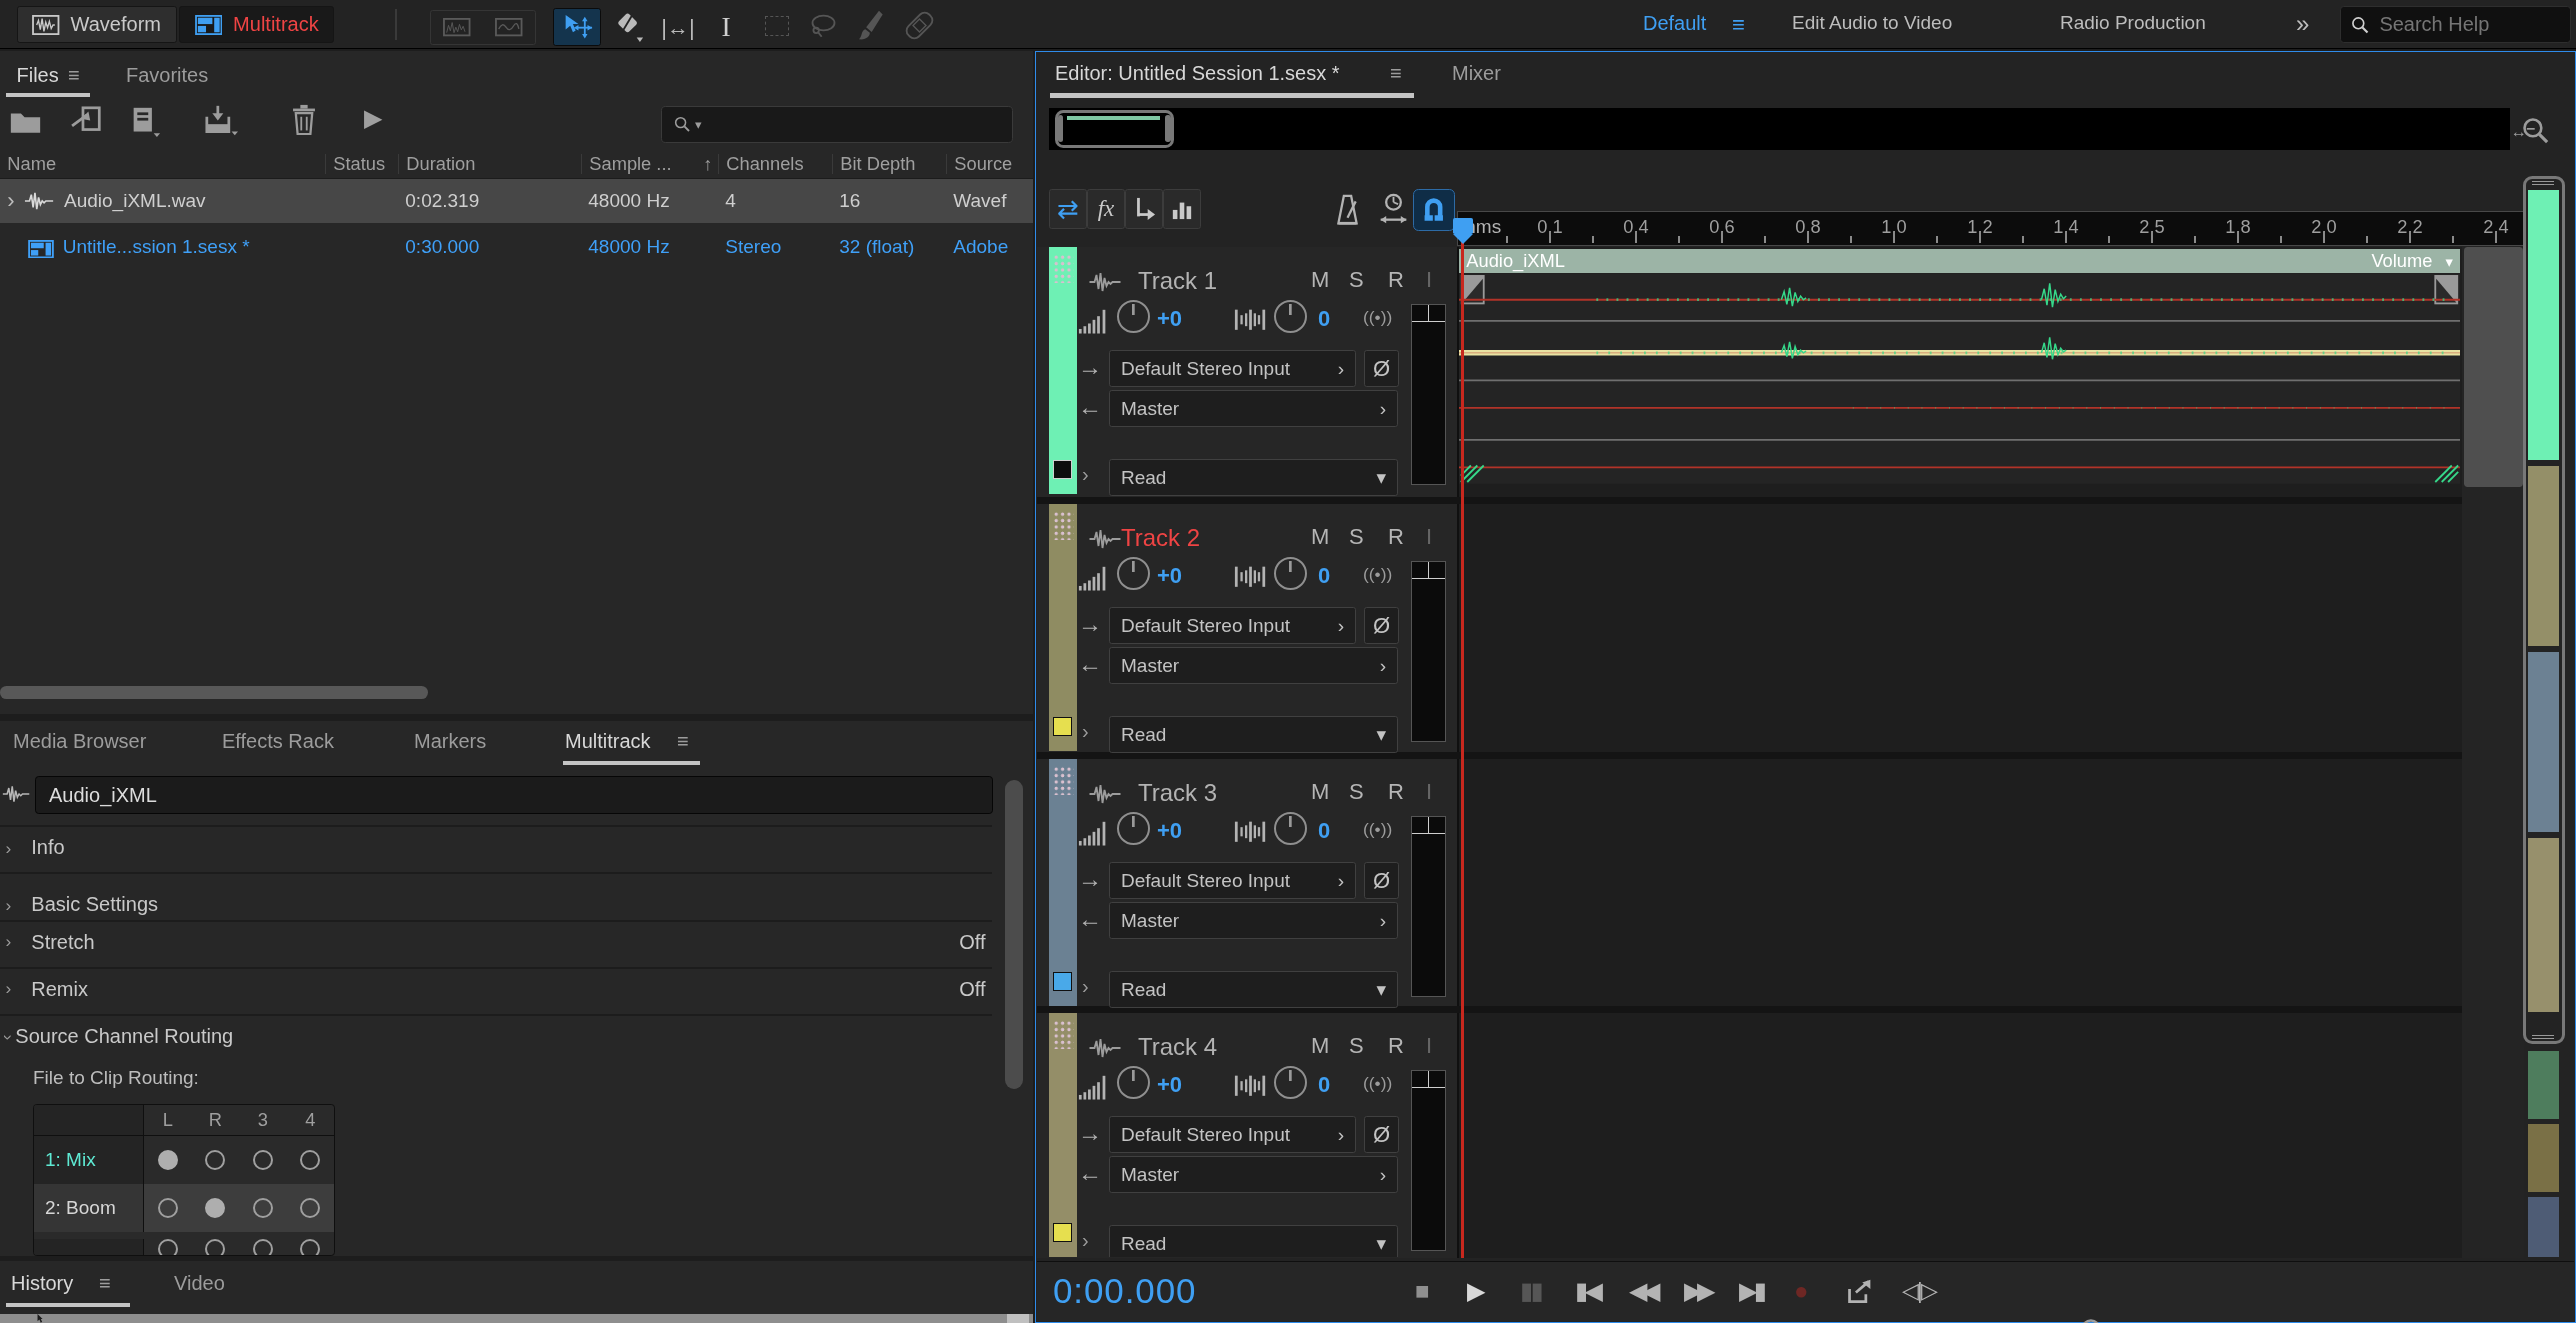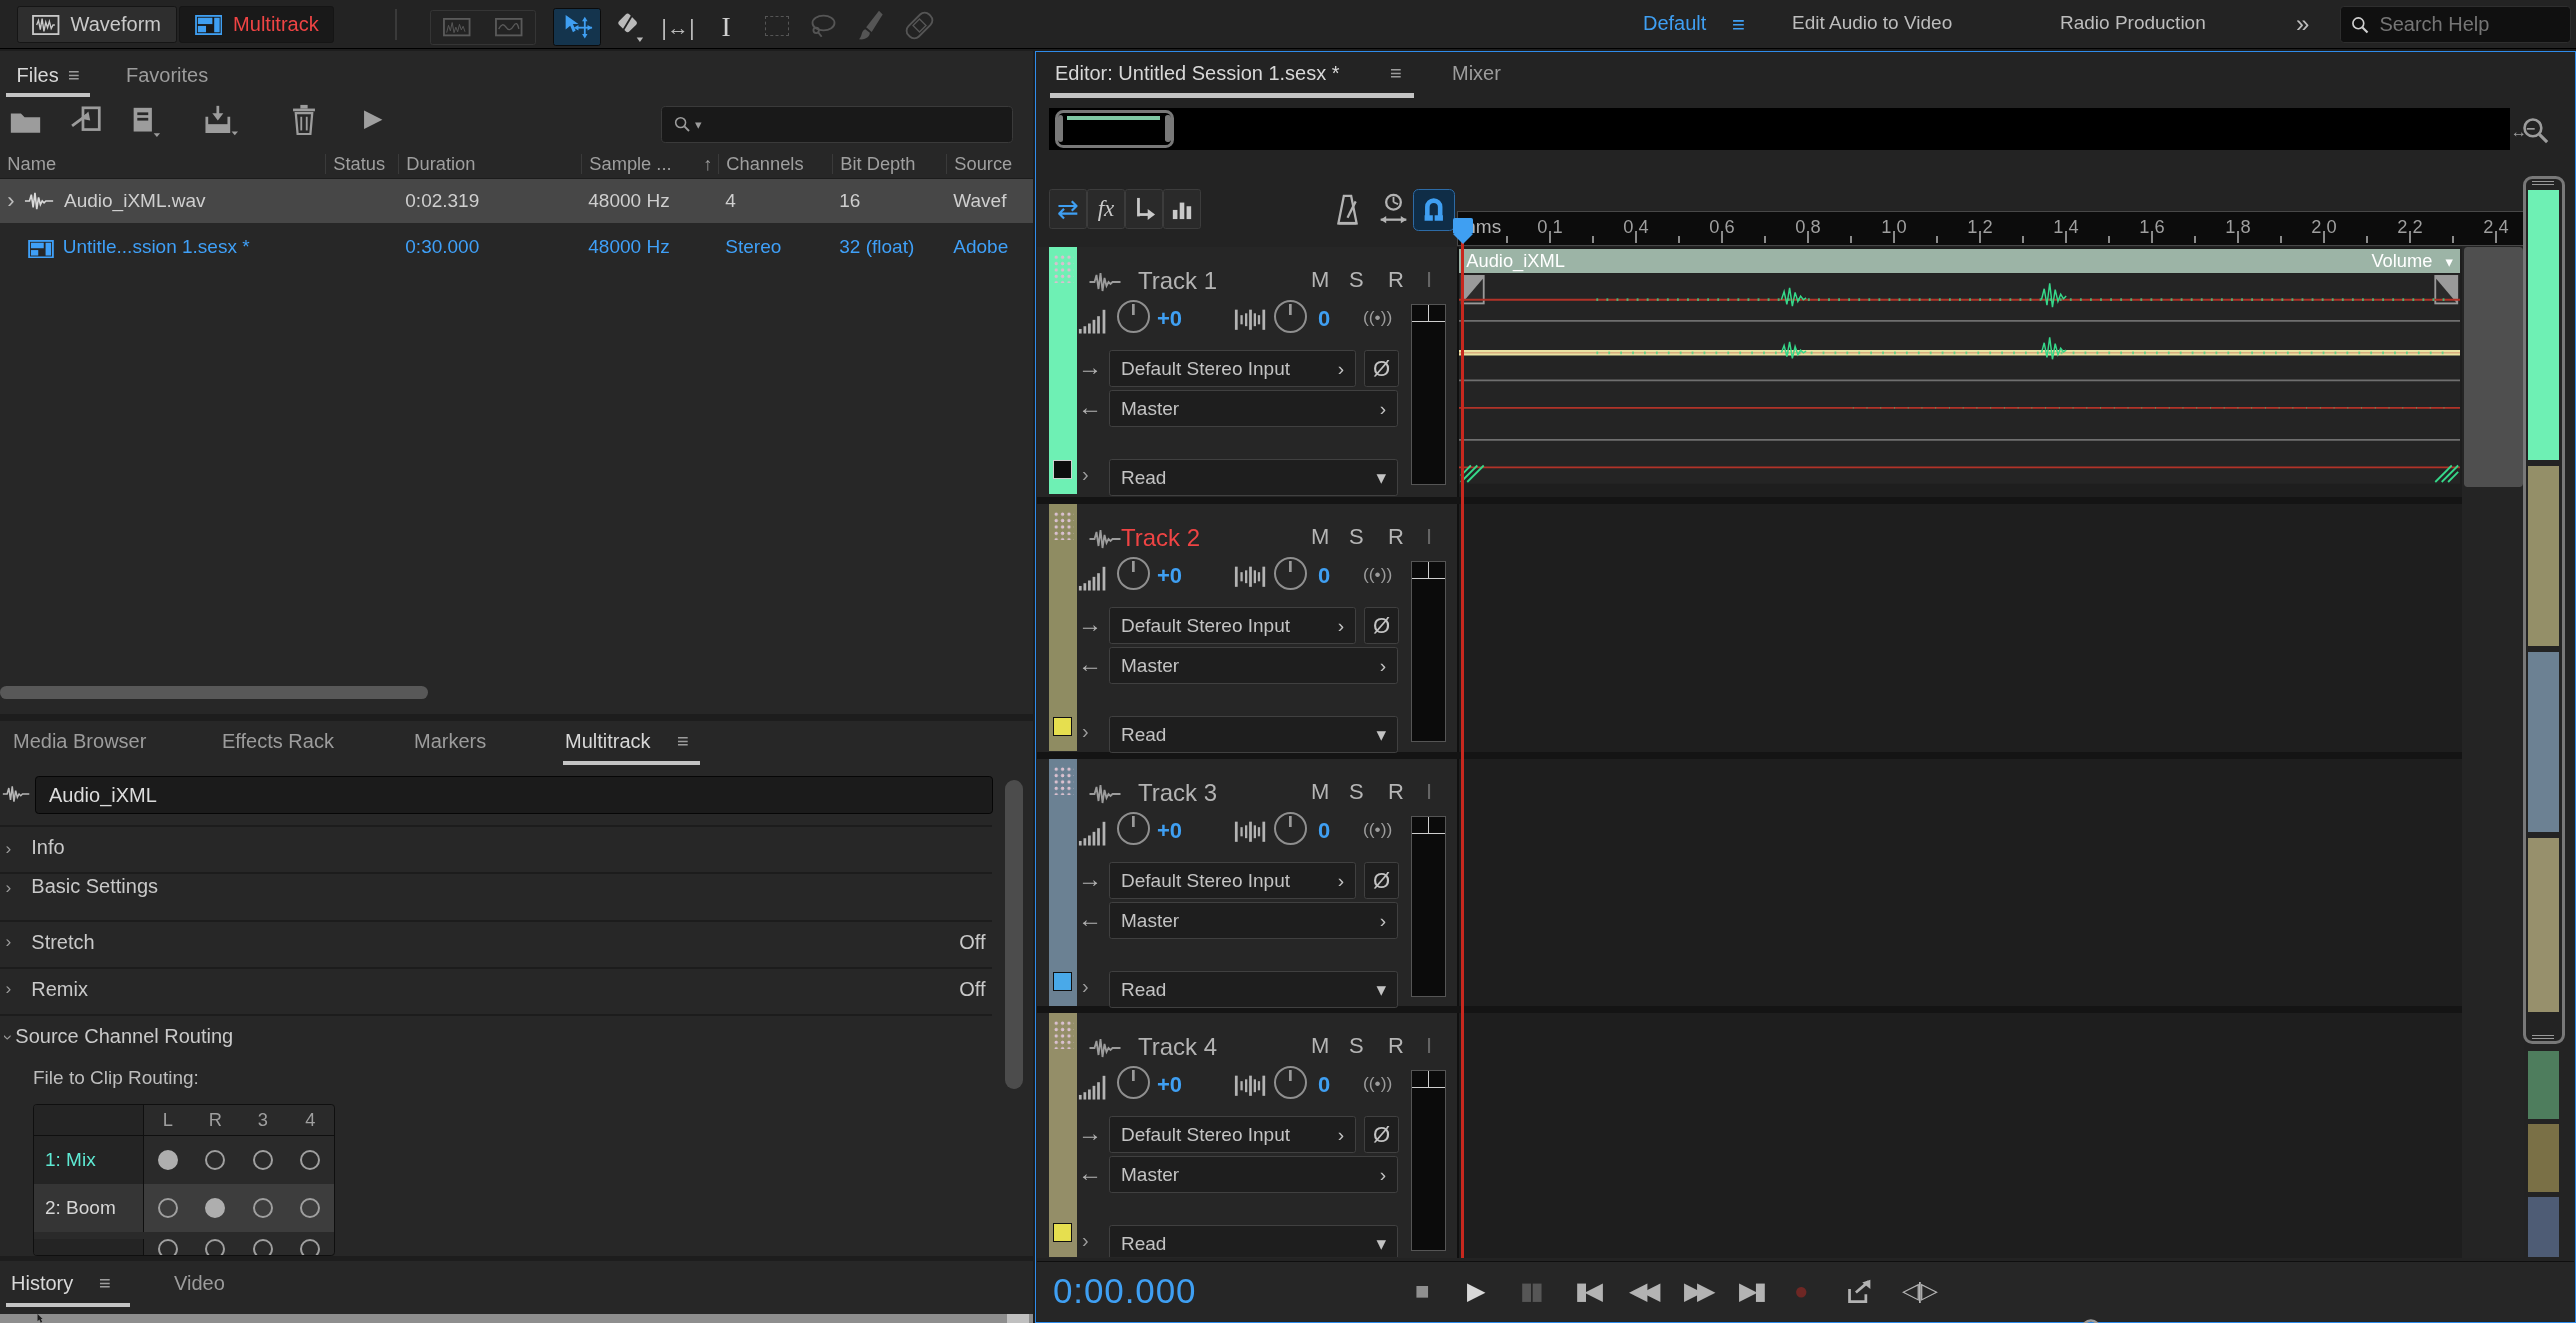--- a/index.html
+++ b/index.html
@@ -271,21 +271,21 @@
 
     <svg class="a" style="left:1.8px;top:62px" width="29" height="22" viewBox="0 0 34 22">
         <path d="M1 11 h5 l2-7 2 14 2-16 2 18 2-13 2 8 2-4 2 2 2-2 8 0" stroke="#b8b8b8" stroke-width="1.8" fill="none"></path>
       </svg>
     <input class="a" style="left: 35px; top: 55px; width: 958px; height: 38px; background: rgb(27, 27, 27); border: 0.9px solid rgb(6, 6, 6); border-radius: 3.7px; color: rgb(220, 220, 220); font-size: 20px; padding: 0px 13px; font-family: &quot;Liberation Sans&quot;, sans-serif;" value="Audio_iXML">
     <div class="a" style="left:1005px;top:59px;width:18.3px;height:309px;background:#4c4c4c;border-radius:9.2px"></div>
 
     <div class="a psep" style="left:0;top:104px"></div>
     <div class="a prow" style="left:5.5px;top:115px;width:989px"><span style="color:#9c9c9c;font-size:17.4px">›</span><span style="margin-left:20px">Info</span></div>
     <div class="a psep" style="left:0;top:151px"></div>
-    <div class="a prow" style="left:5.5px;top:154px;width:989px"><span style="color:#9c9c9c;font-size:17.4px">›</span><span style="margin-left:20px">Basic Settings</span></div>
+    <div class="a prow" style="left:5.5px;top:172px;width:989px"><span style="color:#9c9c9c;font-size:17.4px">›</span><span style="margin-left:20px">Basic Settings</span></div>
     <div class="a psep" style="left:0;top:199px"></div>
     <div class="a prow" style="left:5.5px;top:210px;width:980px;display:flex">
         <span style="color:#9c9c9c;font-size:17.4px">›</span>
         <span style="margin-left:20px;flex:1">Stretch</span>
         <span>Off</span>
       </div>
     <div class="a psep" style="left:0;top:246px"></div>
     <div class="a prow" style="left:5.5px;top:257px;width:980px;display:flex">
         <span style="color:#9c9c9c;font-size:17.4px">›</span>
         <span style="margin-left:20px;flex:1">Remix</span>
@@ -420,21 +420,21 @@
 
   <div class="a" style="left:1457px;top:211px;width:1069px;height:35px;background:#0c0c0c;border:1.8px solid #484848">
     <span class="a" style="left:7.3px;top:3.7px;font-size:19px;color:#b3b3b3">hms</span>
     <span class="a tlabel" style="left:92px;top:3.7px">0.1</span>
     <span class="a tlabel" style="left:178px;top:3.7px">0.4</span>
     <span class="a tlabel" style="left:264px;top:3.7px">0.6</span>
     <span class="a tlabel" style="left:350px;top:3.7px">0.8</span>
     <span class="a tlabel" style="left:436px;top:3.7px">1.0</span>
     <span class="a tlabel" style="left:522px;top:3.7px">1.2</span>
     <span class="a tlabel" style="left:608px;top:3.7px">1.4</span>
-    <span class="a tlabel" style="left:694px;top:3.7px">1.6</span>
+    <span class="a tlabel" style="left:694px;top:3.7px">2.5</span>
     <span class="a tlabel" style="left:780px;top:3.7px">1.8</span>
     <span class="a tlabel" style="left:866px;top:3.7px">2.0</span>
     <span class="a tlabel" style="left:952px;top:3.7px">2.2</span>
     <span class="a tlabel" style="left:1038px;top:3.7px">2.4</span>
     <div class="a tickmaj" style="left:91px;top:20px;width:970px;height:11px"></div>
     <div class="a tickmin" style="left:48px;top:24px;width:1014px;height:7.3px"></div>
   </div>
 
   <div class="a" style="left:1037px;top:247px;width:422px;height:1011px;background:#262626"></div>
   <div class="a" style="left:1459px;top:247px;width:1003px;height:1011px;background:#1e1e1e"></div>

